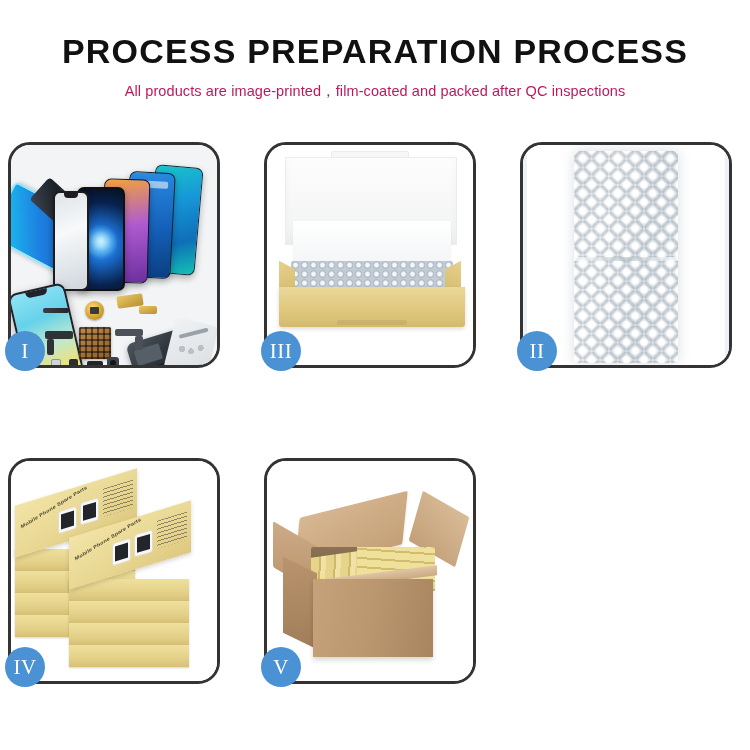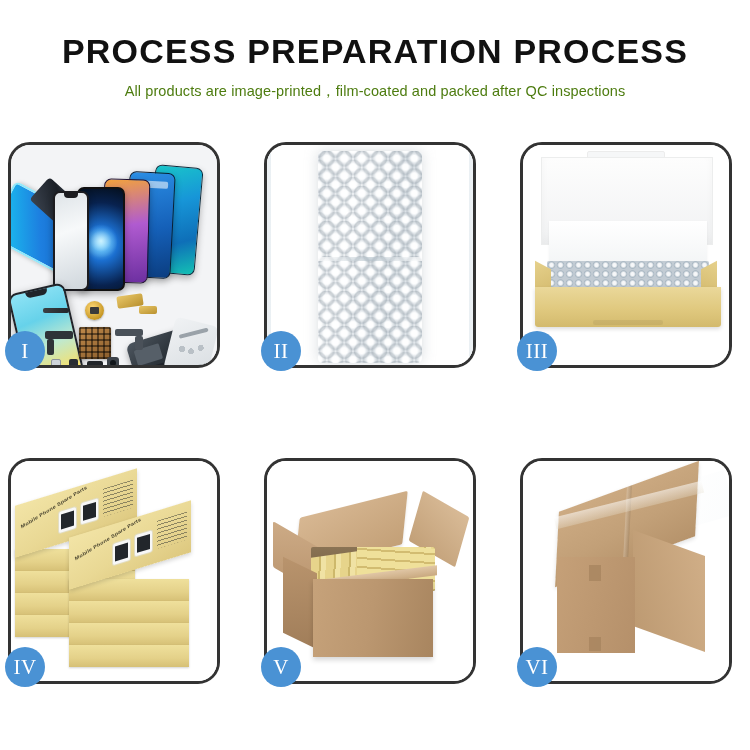--- a/index.html
+++ b/index.html
@@ -18,21 +18,21 @@
     font-size: 34px;
     font-weight: bold;
     letter-spacing: 1.2px;
     color: #111;
     line-height: 1.05;
     white-space: nowrap;
   }
   .subtitle {
     margin-top: 12px;
     font-size: 14.5px;
-    color: #4d7c0f;
+    color: #be185d;
     letter-spacing: .1px;
     white-space: nowrap;
   }
 
   
   .grid {
     position: absolute;
     left: 8px;
     top: 142px;
     width: 734px;
@@ -356,42 +356,42 @@
       <div class="part spk"></div>
       <div class="part btn-part"></div>
       <div class="part camera"></div>
       <div class="tweezer"></div>
       <div class="screws"></div>
     </div>
     <div class="badge">I</div>
   </div>
 
   <div class="panel">
-    <div class="panel-inner p2">
-      <div class="wrap-sheet">
-        <span class="bubbles"></span>
-        <span class="wrap-seam"></span>
-      </div>
-      <div class="wrap-edgeL"></div>
-      <div class="wrap-edgeR"></div>
-    </div>
-    <div class="badge">II</div>
-  </div>
-
-  <div class="panel">
     <div class="panel-inner p3">
       <div class="lid-tab"></div>
       <div class="lid-back"></div>
       <div class="foam"></div>
       <div class="box3-inner"></div>
       <div class="box3-sideL"></div>
       <div class="box3-sideR"></div>
       <div class="box3-front"></div>
     </div>
     <div class="badge">III</div>
+  </div>
+
+  <div class="panel">
+    <div class="panel-inner p2">
+      <div class="wrap-sheet">
+        <span class="bubbles"></span>
+        <span class="wrap-seam"></span>
+      </div>
+      <div class="wrap-edgeL"></div>
+      <div class="wrap-edgeR"></div>
+    </div>
+    <div class="badge">II</div>
   </div>
 
   <div class="panel">
     <div class="panel-inner p4">
       <div class="stack">
 
         <div class="sbox l" style="top:88px"></div>
         <div class="sbox l" style="top:110px"></div>
         <div class="sbox l" style="top:132px"></div>
         <div class="sbox l" style="top:154px"></div>
@@ -436,28 +436,14 @@
         <span class="c5-prods"></span>
         <span class="c5-prods2"></span>
       </div>
       <div class="c5-lip"></div>
       <div class="c5-left"></div>
       <div class="c5-body"></div>
     </div>
     <div class="badge">V</div>
   </div>
 
-  <div class="panel">
-    <div class="panel-inner p6">
-      <div class="c6-shine"></div>
-      <div class="c6-top">
-          <span class="seam"></span>
-        </div>
-      <div class="c6-tape"></div>
-      <div class="c6-side"></div>
-      <div class="c6-front"></div>
-      <div class="c6-nick1"></div>
-      <div class="c6-nick2"></div>
-    </div>
-    <div class="badge">VI</div>
-  </div>
 
 </div>
 
 </body></html>

